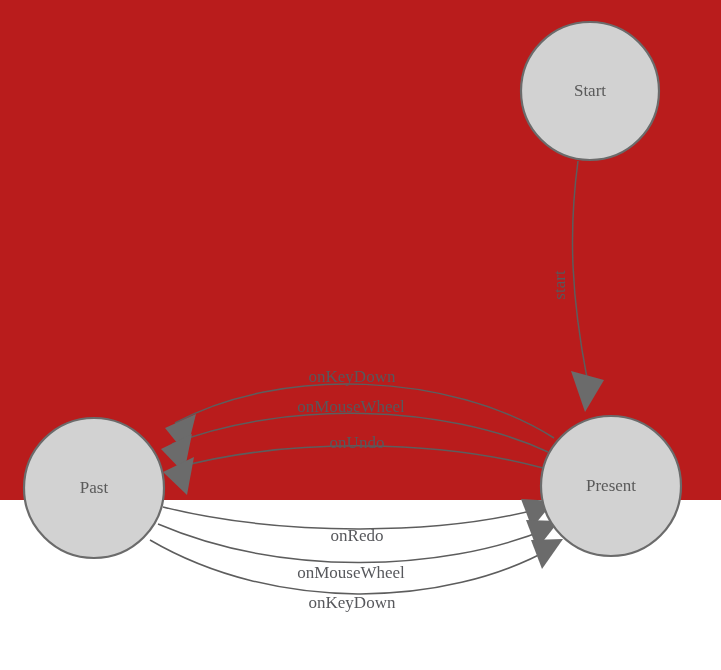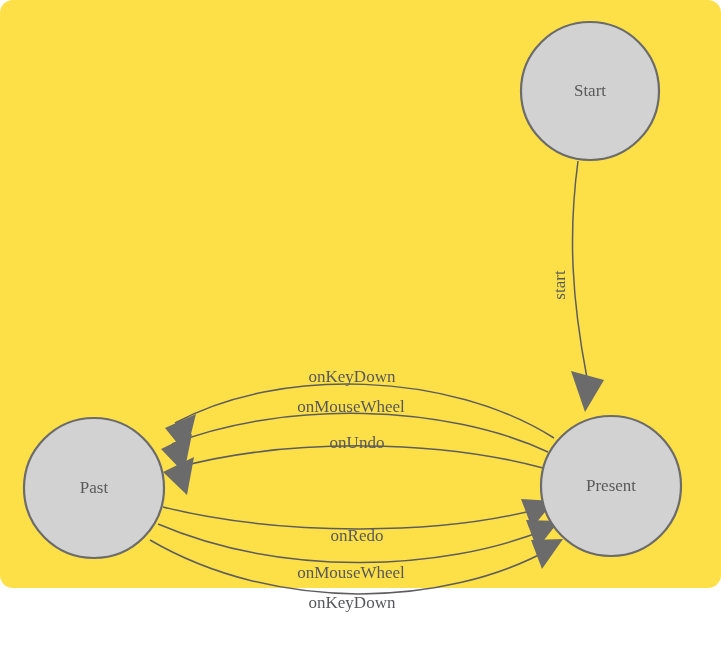--- a/index.html
+++ b/index.html
@@ -9,23 +9,22 @@
   }
   body {
     width: 721px;
     height: 670px;
     overflow: hidden;
     font-family: "Liberation Serif", "DejaVu Serif", serif;
   }
   #diagram-root {
     position: relative;
     width: 721px;
-    height: 588px;
-    background: #fde047;
-    border-radius: 13px;
+    height: 500px;
+    background: #b91c1c;
   }
   svg.canvas {
     position: absolute;
     top: 0;
     left: 0;
     width: 721px;
     height: 670px;
   }
   .node-circle {
     fill: #d2d2d2;

